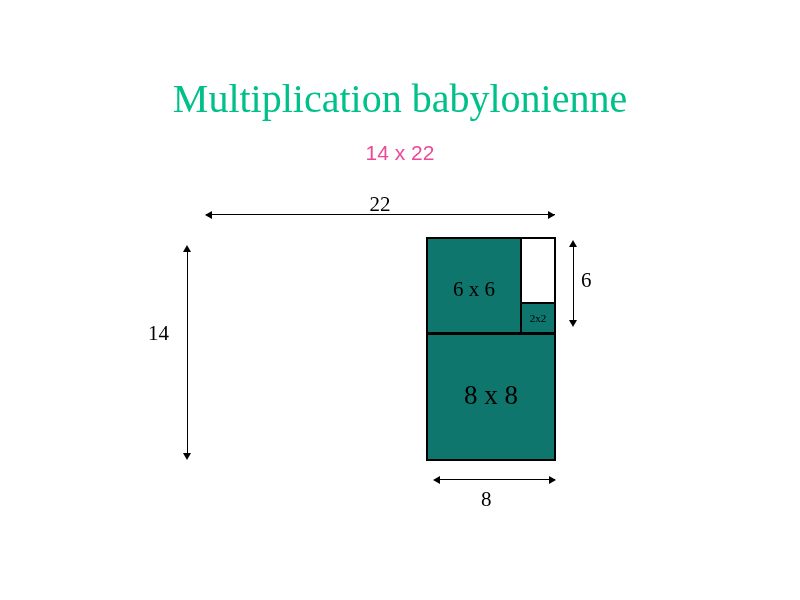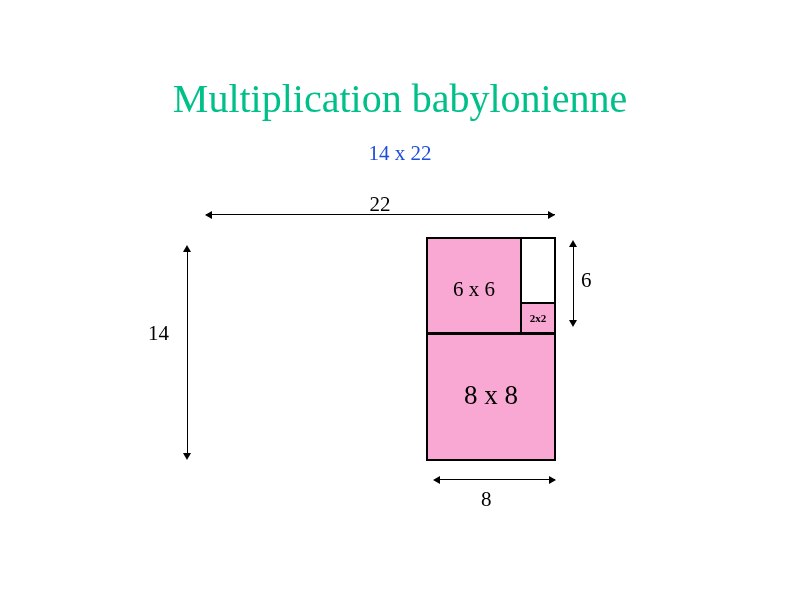--- a/index.html
+++ b/index.html
@@ -34,22 +34,22 @@
     white-space: nowrap;
   }
   .subtitle {
     position: absolute;
     left: 0;
     top: 140px;
     width: 800px;
     text-align: center;
     font-size: 21px;
     line-height: 26px;
-    color: #1d4ed8;
-    font-family: Liberation Serif, serif;
+    color: #ec4899;
+    font-family: Liberation Sans, sans-serif;
   }
 
   
   #diagram {
     position: absolute;
     left: 0;
     top: 0;
     width: 800px;
     height: 600px;
   }
@@ -58,21 +58,21 @@
   .block {
     position: absolute;
     box-sizing: border-box;
     border: 2px solid #000000;
     display: flex;
     align-items: center;
     justify-content: center;
     color: #000000;
     font-family: "Liberation Serif", "DejaVu Serif", serif;
   }
-  .block.filled { background: #f9a8d4; }
+  .block.filled { background: #0f766e; }
   .block.empty  { background: #ffffff; }
 
   #block-14x14 {
     left: 205px; top: 237px;
     width: 223px; height: 224px;
     font-size: 21px;
   }
   #block-6x6 {
     left: 426px; top: 237px;
     width: 96px; height: 97px;
@@ -81,21 +81,20 @@
     padding-top: 38px;
   }
   #block-empty-white {
     left: 520px; top: 237px;
     width: 36px; height: 67px;
   }
   #block-2x2 {
     left: 520px; top: 302px;
     width: 36px; height: 32px;
     font-size: 11px;
-    font-weight: bold;
   }
   #block-8x8 {
     left: 426px; top: 333px;
     width: 130px; height: 128px;
     font-size: 27px;
     align-items: flex-start;
     padding-top: 45px;
   }
 
   

